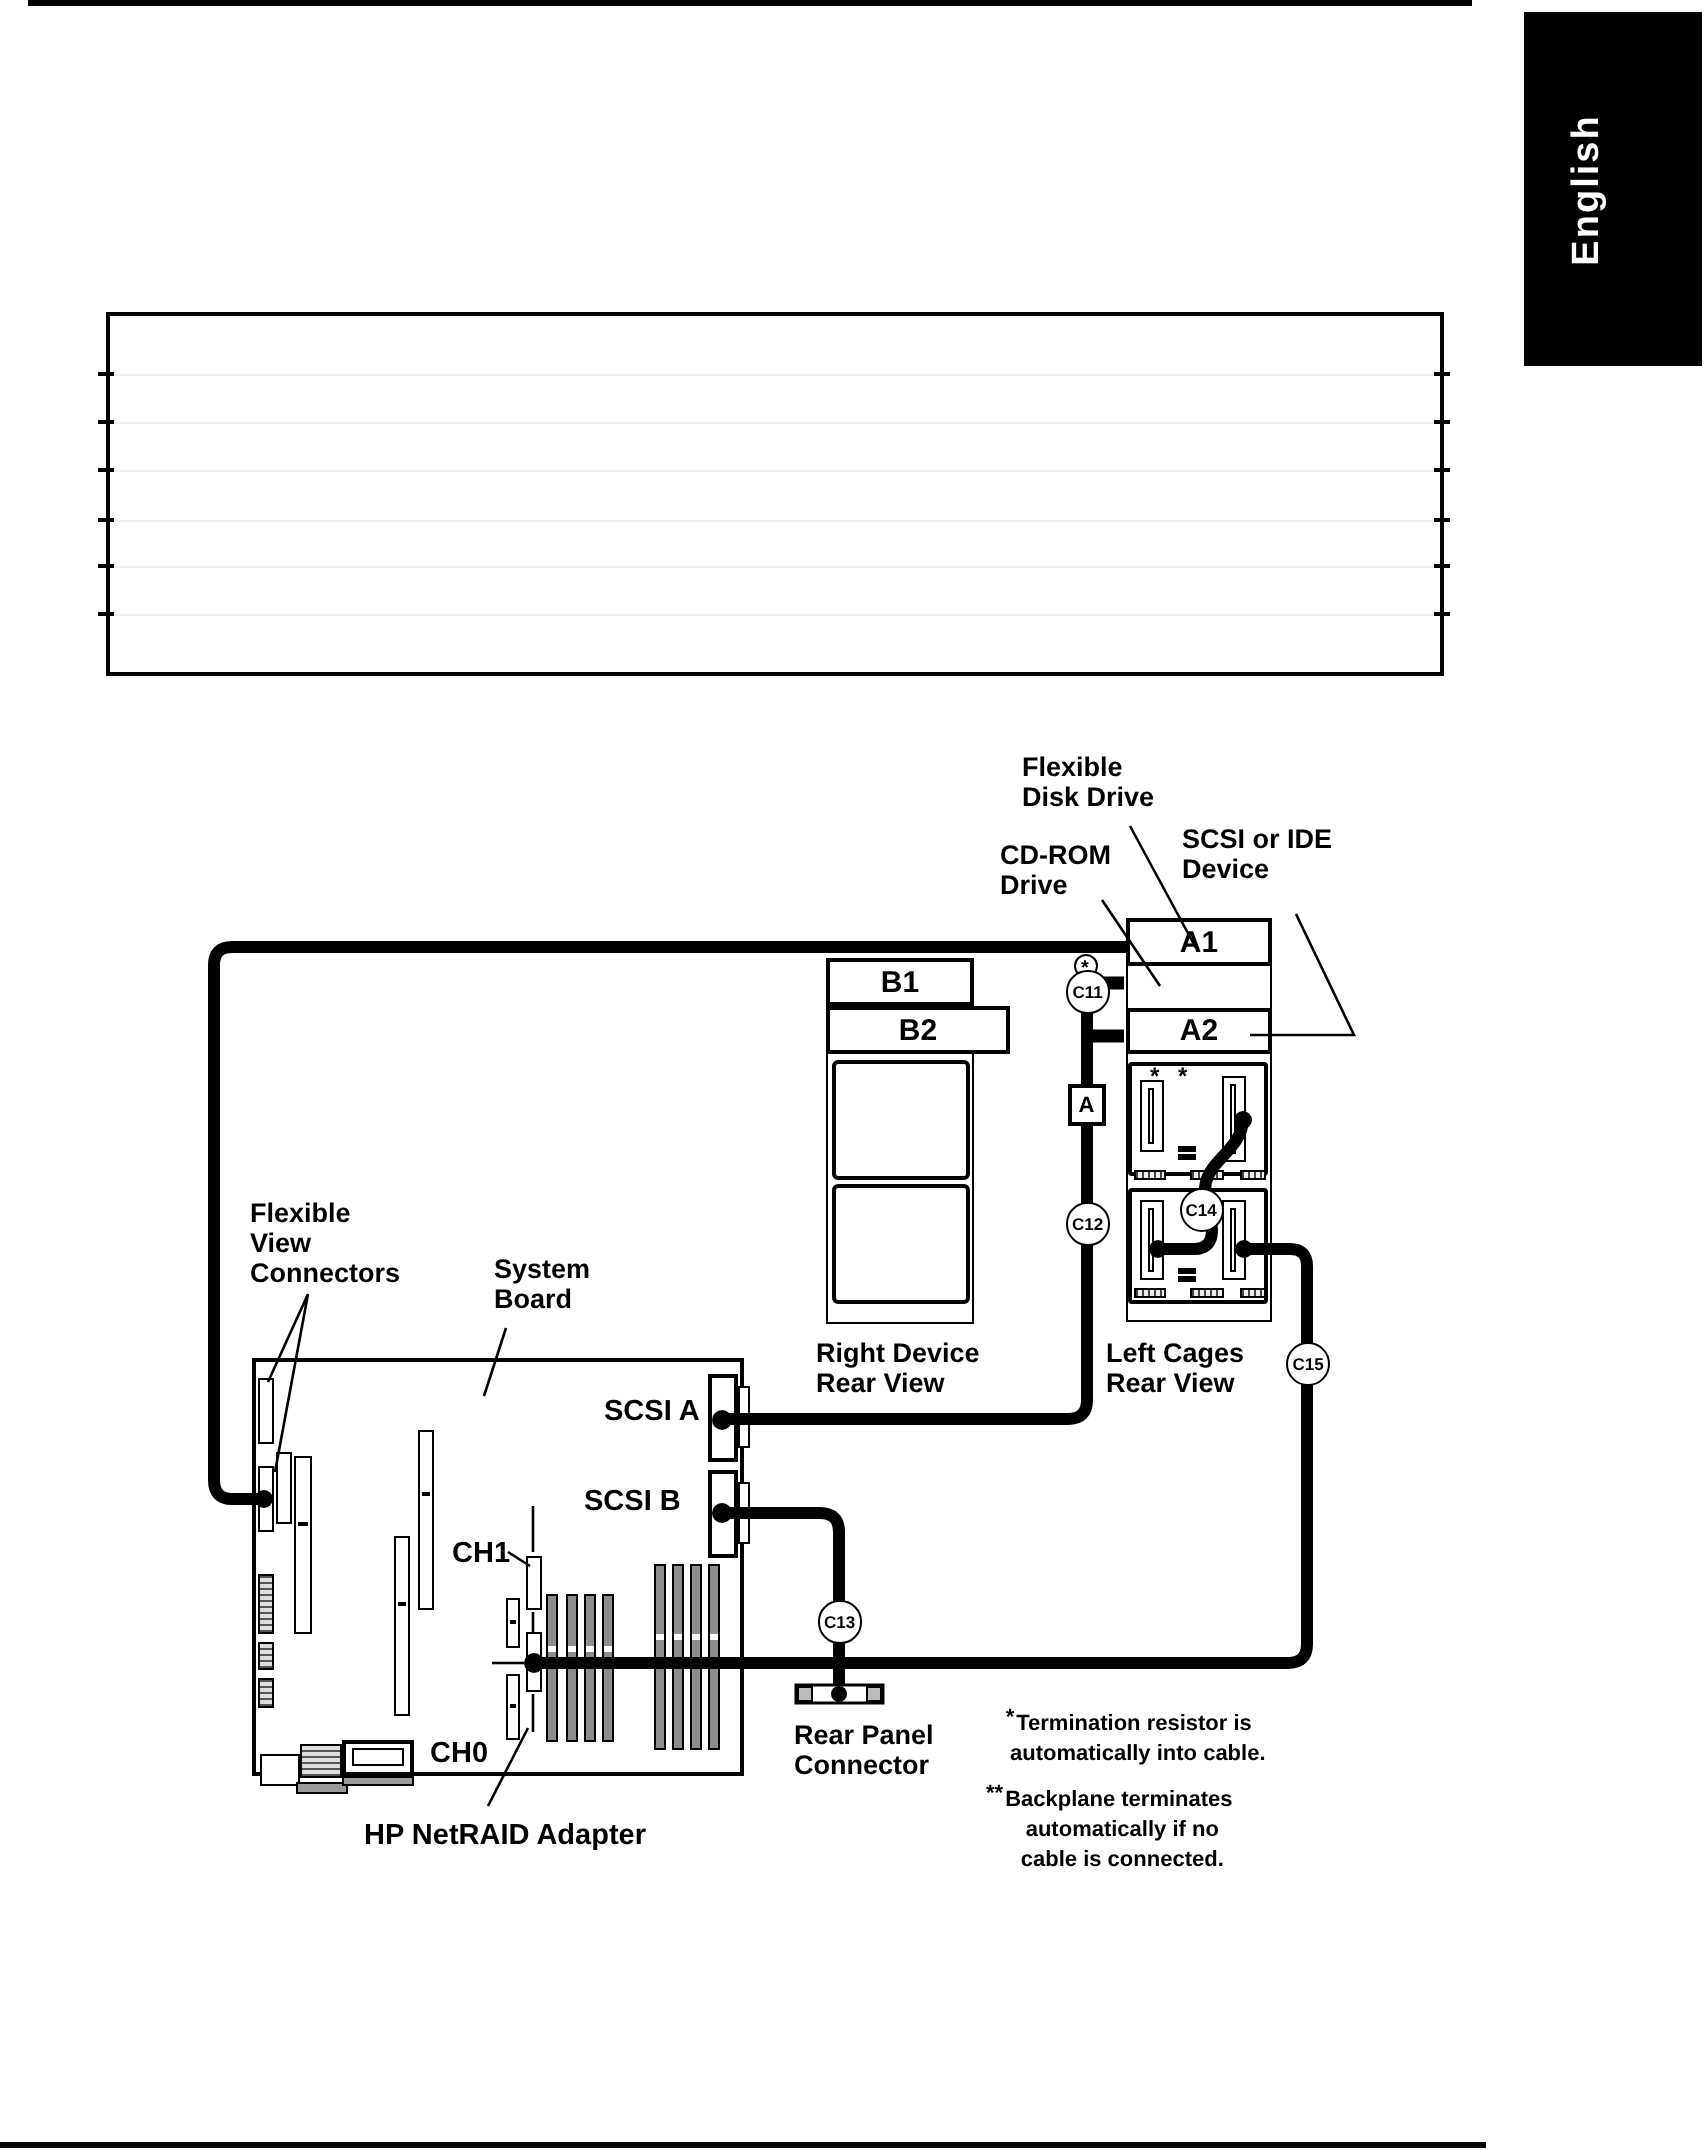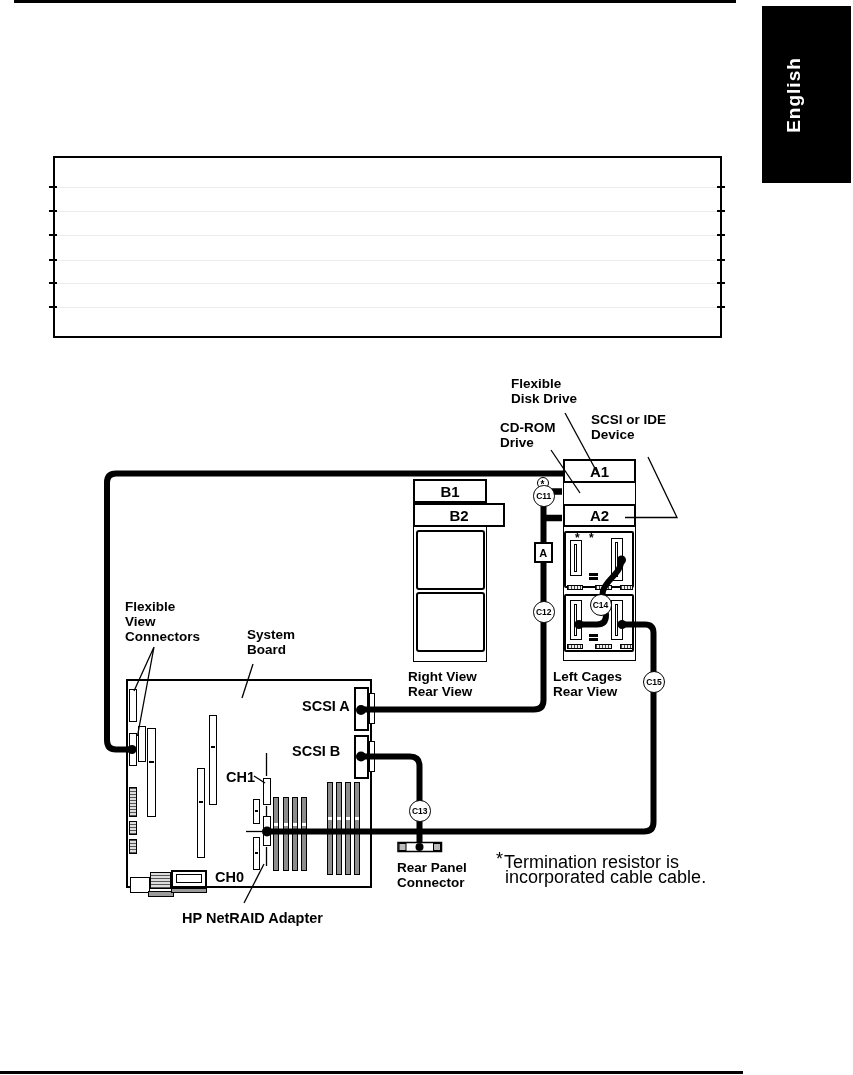--- a/index.html
+++ b/index.html
@@ -41,21 +41,21 @@
   .lbl { position:absolute; font-weight:bold; font-size:13.5px; line-height:14.8px; white-space:nowrap; z-index:5; }
   .lbl14 { font-size:14.5px; }
   
   .callout { position:absolute; background:#fff; border:1.6px solid #000; border-radius:50%;
              display:flex; align-items:center; justify-content:center;
              font-weight:bold; font-size:8.5px; z-index:6; letter-spacing:0; }
   .stars { position:absolute; font-weight:bold; font-size:12px; letter-spacing:3px; z-index:5; }
   .abox { position:absolute; border:2px solid #000; background:#fff; display:flex; align-items:center;
           justify-content:center; font-weight:bold; font-size:11px; z-index:6; }
   .wires { position:absolute; left:0; top:0; z-index:4; pointer-events:none; }
-  .fnote { position:absolute; font-weight:normal; font-size:18px; line-height:15px; z-index:5; white-space:nowrap; }
+  .fnote { position:absolute; font-weight:bold; font-size:11px; line-height:15px; z-index:5; white-space:nowrap;text-align:center; }
   .fnmark { vertical-align:3px; margin-right:1px; }
   .ind1 { padding-left:9px; }
   .ind2 { padding-left:13px; }
 </style>
 </head>
 <body>
 
 <div class="page">
 
   <div class="rule" style="left:14px;top:0;width:722px;height:3px"></div>
@@ -272,21 +272,21 @@
   </div>
   <div class="lbl" style="left:500px;top:421px">
     <div>CD-ROM</div>
     <div>Drive</div>
   </div>
   <div class="lbl" style="left:591px;top:413px">
     <div>SCSI or IDE</div>
     <div>Device</div>
   </div>
   <div class="lbl" style="left:408px;top:670px">
-    <div>Right View</div>
+    <div>Right Device</div>
     <div>Rear View</div>
   </div>
   <div class="lbl" style="left:553px;top:670px">
     <div>Left Cages</div>
     <div>Rear View</div>
   </div>
   <div class="lbl" style="left:125px;top:600px">
     <div>Flexible</div>
     <div>View</div>
     <div>Connectors</div>
@@ -300,16 +300,21 @@
   <div class="lbl lbl14" style="left:226px;top:770px">CH1</div>
   <div class="lbl lbl14" style="left:215px;top:870px">CH0</div>
   <div class="lbl lbl14" style="left:182px;top:911px">HP NetRAID Adapter</div>
   <div class="lbl" style="left:397px;top:861px">
     <div>Rear Panel</div>
     <div>Connector</div>
   </div>
 
   <div class="fnote" style="left:496px;top:852px">
     <div><span class="fnmark">*</span><span>Termination resistor is</span></div>
-    <div class="ind1">incorporated cable cable.</div>
+    <div class="ind1">automatically into cable.</div>
+  </div>
+  <div class="fnote" style="left:493px;top:890px">
+    <div><span class="fnmark">**</span><span>Backplane terminates</span></div>
+    <div class="ind2">automatically if no</div>
+    <div class="ind2">cable is connected.</div>
   </div>
 
 </div>
 
 </body></html>

